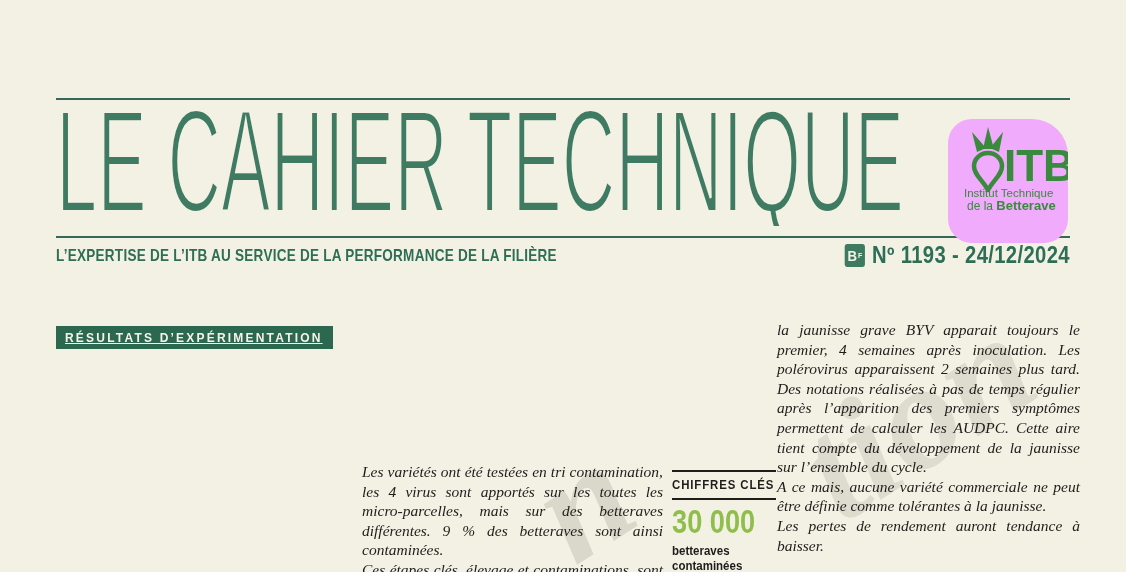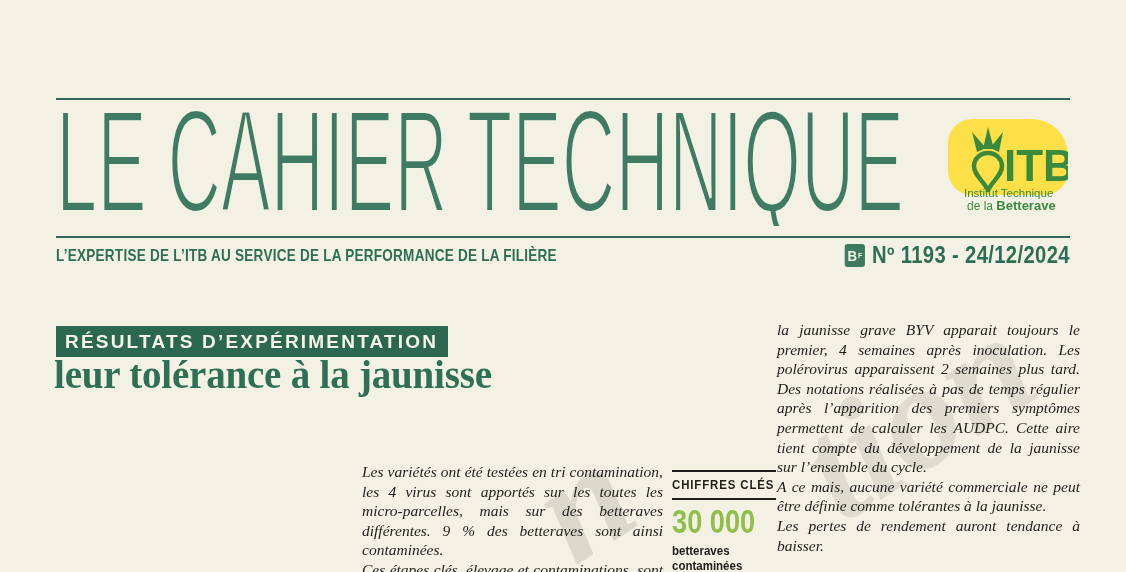--- a/index.html
+++ b/index.html
@@ -23,29 +23,29 @@
     transform:scaleX(.88); transform-origin:100% 50%;
   }
   .issue-badge{
     width:23px; height:23px; background:#3d7a60; color:#f6f4e8; border-radius:3px;
     display:flex; align-items:center; justify-content:center;
     font-weight:700; font-size:15px; line-height:1;
   }
   .issue-badge sup{font-size:8px; margin-left:1px;}
   .issue-number{font-weight:700; font-size:23px; color:#2e6e56; letter-spacing:.4px; white-space:nowrap;}
   .logo{
-    position:absolute; left:948px; top:79px; width:120px; height:76px;
-    background:#fde047; border-radius:24px 36px 24px 24px;
+    position:absolute; left:948px; top:79px; width:120px; height:124px;
+    background:#f0abfc; border-radius:24px 36px 24px 24px;
   }
   
   .kicker{
     position:absolute; left:56px; top:286px;
     background:#2c6850; color:#f6f4e8;
-    font-weight:700; font-size:19px; letter-spacing:2.2px;
-    padding:5px 10px 4px 9px; white-space:nowrap;
+    font-weight:700; font-size:12px; letter-spacing:2.2px;
+    padding:5px 10px 4px 9px; white-space:nowrap;text-decoration:underline;
   }
   .headline{
     position:absolute; left:54px; top:312px;
     font-family:"Liberation Serif", serif; font-weight:700;
     font-size:39px; line-height:45px; color:#2e6f55; letter-spacing:-.2px;
   }
   
   .lead{
     position:absolute; left:56px; top:427px; width:305px;
     font-family:"Liberation Serif", serif; font-size:21.5px; line-height:29px;
@@ -133,21 +133,20 @@
         <text x="16" y="78" font-family="Liberation Sans, sans-serif" font-size="11.5" font-weight="400" fill="#3a8a3e">Institut Technique</text>
         <text x="19" y="91" font-family="Liberation Sans, sans-serif" font-size="12" fill="#3a8a3e">
           <tspan font-weight="400">de la </tspan><tspan font-weight="700" font-size="13">Betterave</tspan>
         </text>
       </svg>
     </div>
 
     <div class="kicker">RÉSULTATS D’EXPÉRIMENTATION</div>
 
     <div class="headline">
-      <div>leur tolérance à la jaunisse</div>
     </div>
 
 
     <div class="bodycol col-middle">
       <p>Les variétés ont été testées en tri contamination, les 4 virus sont apportés sur les toutes les micro-parcelles, mais sur des betteraves différentes. 9 % des betteraves sont ainsi contaminées.</p>
       <p>Ces étapes clés, élevage et contaminations, sont maintenant maîtrisées par l’ensemble du réseau d’expérimentation. Il reste à bien caractériser les conditions post inoculation et les impacts sur le ren-</p>
     </div>
 
     <div class="figures">
       <div class="fig-rule"></div>

